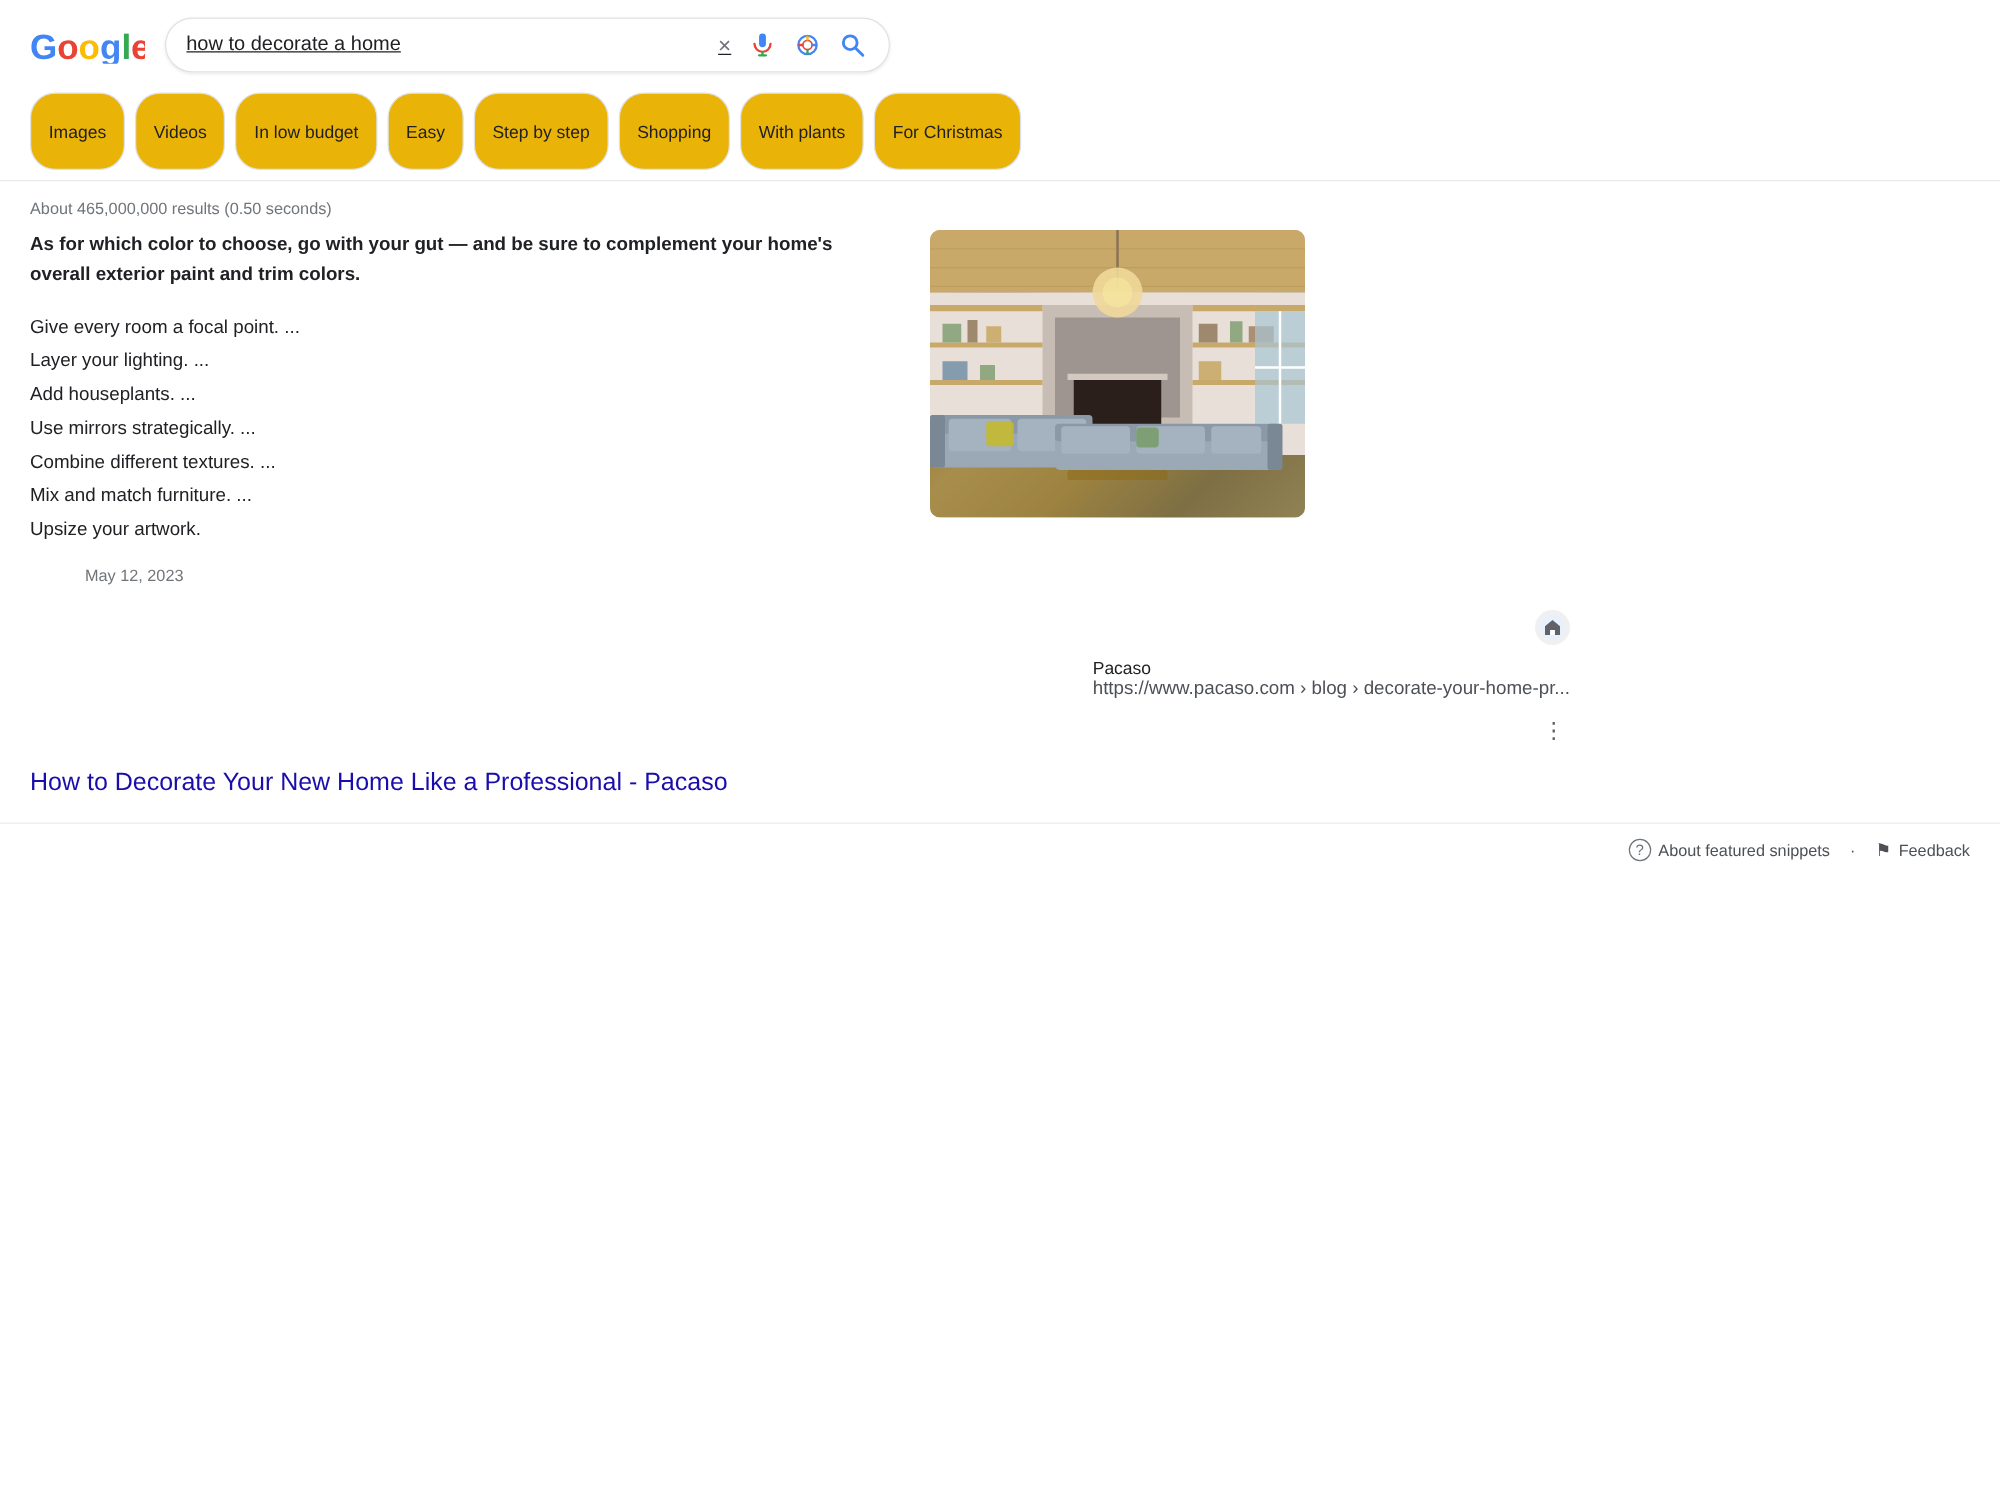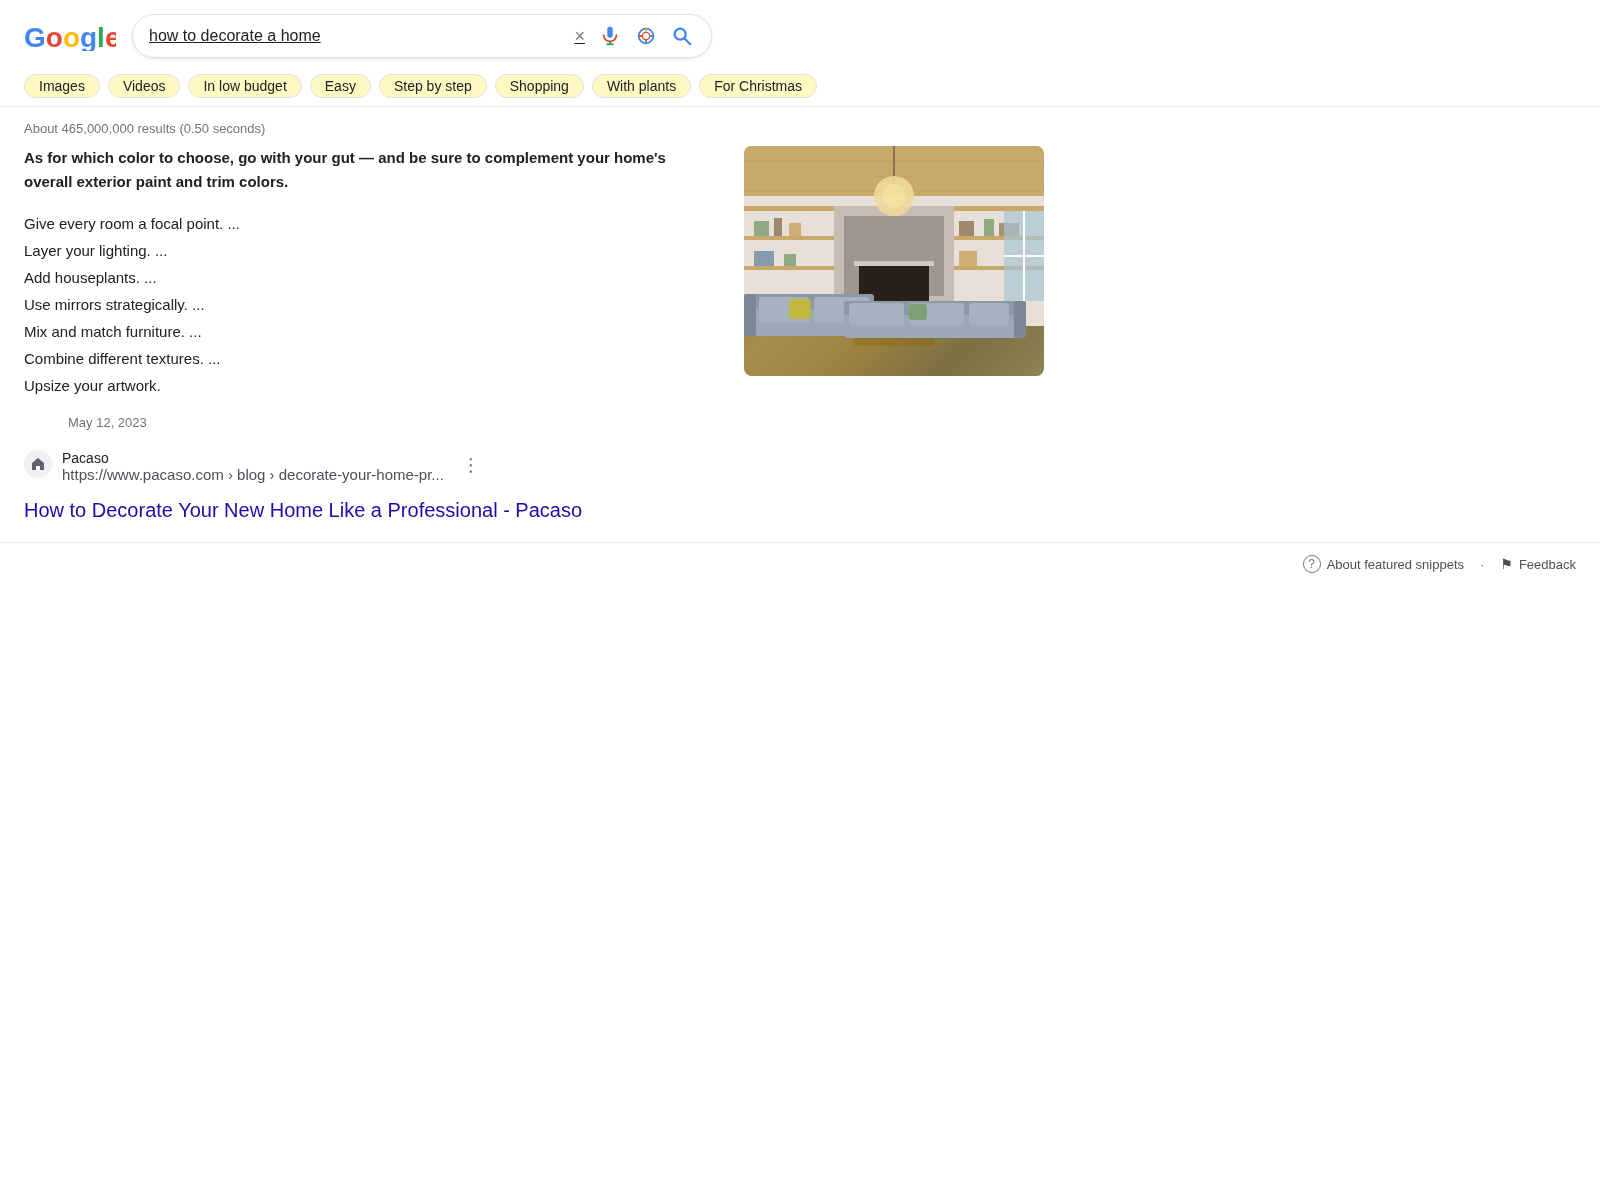--- a/index.html
+++ b/index.html
@@ -66,28 +66,28 @@
       align-items: center;
       padding: 8px 24px;
       gap: 8px;
       border-bottom: 1px solid #ebebeb;
       overflow-x: auto;
     }
 
     .chip {
       display: flex;
       align-items: center;
-      padding: 3px 14px;
+      padding: 22px 14px;
       border: 1px solid #dfe1e5;
       border-radius: 20px;
       font-size: 14px;
       color: #202124;
       cursor: pointer;
       white-space: nowrap;
-      background: #fef9c3;
+      background: #eab308;
       text-decoration: none;
     }
 
     
     .results-info {
       padding: 14px 24px 10px 24px;
       font-size: 13px;
       color: #70757a;
     }
 
@@ -149,23 +149,24 @@
       margin-left: 44px;
     }
 
     
     .search-result {
       margin-top: 16px;
     }
 
     .result-source {
       display: flex;
-      align-items: flex-start;
+      align-items: flex-end;
       gap: 10px;
       margin-bottom: 4px;
+      flex-direction: column;
     }
 
     .favicon {
       width: 28px;
       height: 28px;
       border-radius: 50%;
       background: #f0f0f0;
       display: flex;
       align-items: center;
       justify-content: center;
@@ -325,22 +326,22 @@
 
   <div class="featured-snippet">
     <div class="snippet-text">
       <p class="snippet-intro">As for which color to choose, go with your gut — and be sure to complement your home's overall exterior paint and trim colors.</p>
 
       <ol class="snippet-list">
         <li>Give every room a focal point. ...</li>
         <li>Layer your lighting. ...</li>
         <li>Add houseplants. ...</li>
         <li>Use mirrors strategically. ...</li>
+        <li>Combine different textures. ...</li>
         <li>Mix and match furniture. ...</li>
-        <li>Combine different textures. ...</li>
         <li>Upsize your artwork.</li>
       </ol>
 
       <div class="snippet-date">May 12, 2023</div>
     </div>
 
     <div class="snippet-image-container">
       <div class="snippet-image">
         <svg width="300" height="230" viewBox="0 0 300 230" xmlns="http://www.w3.org/2000/svg">
 

